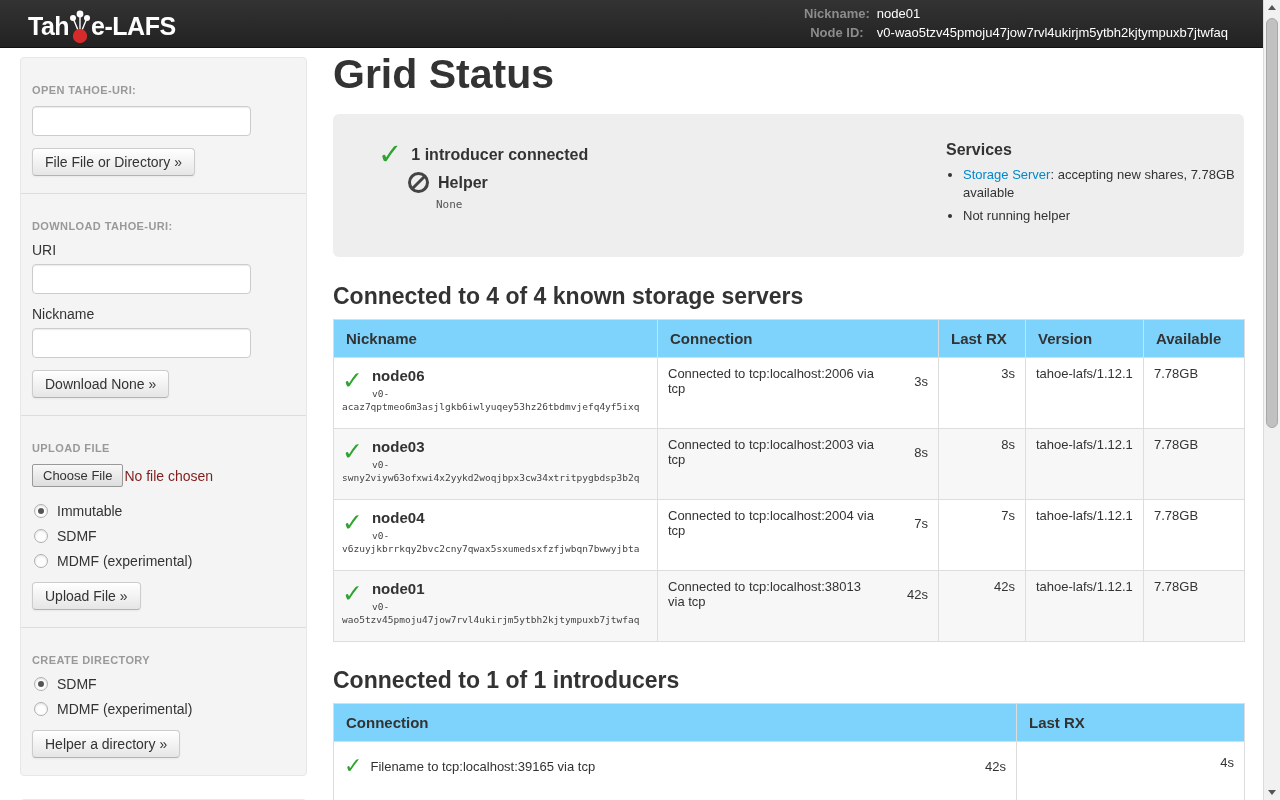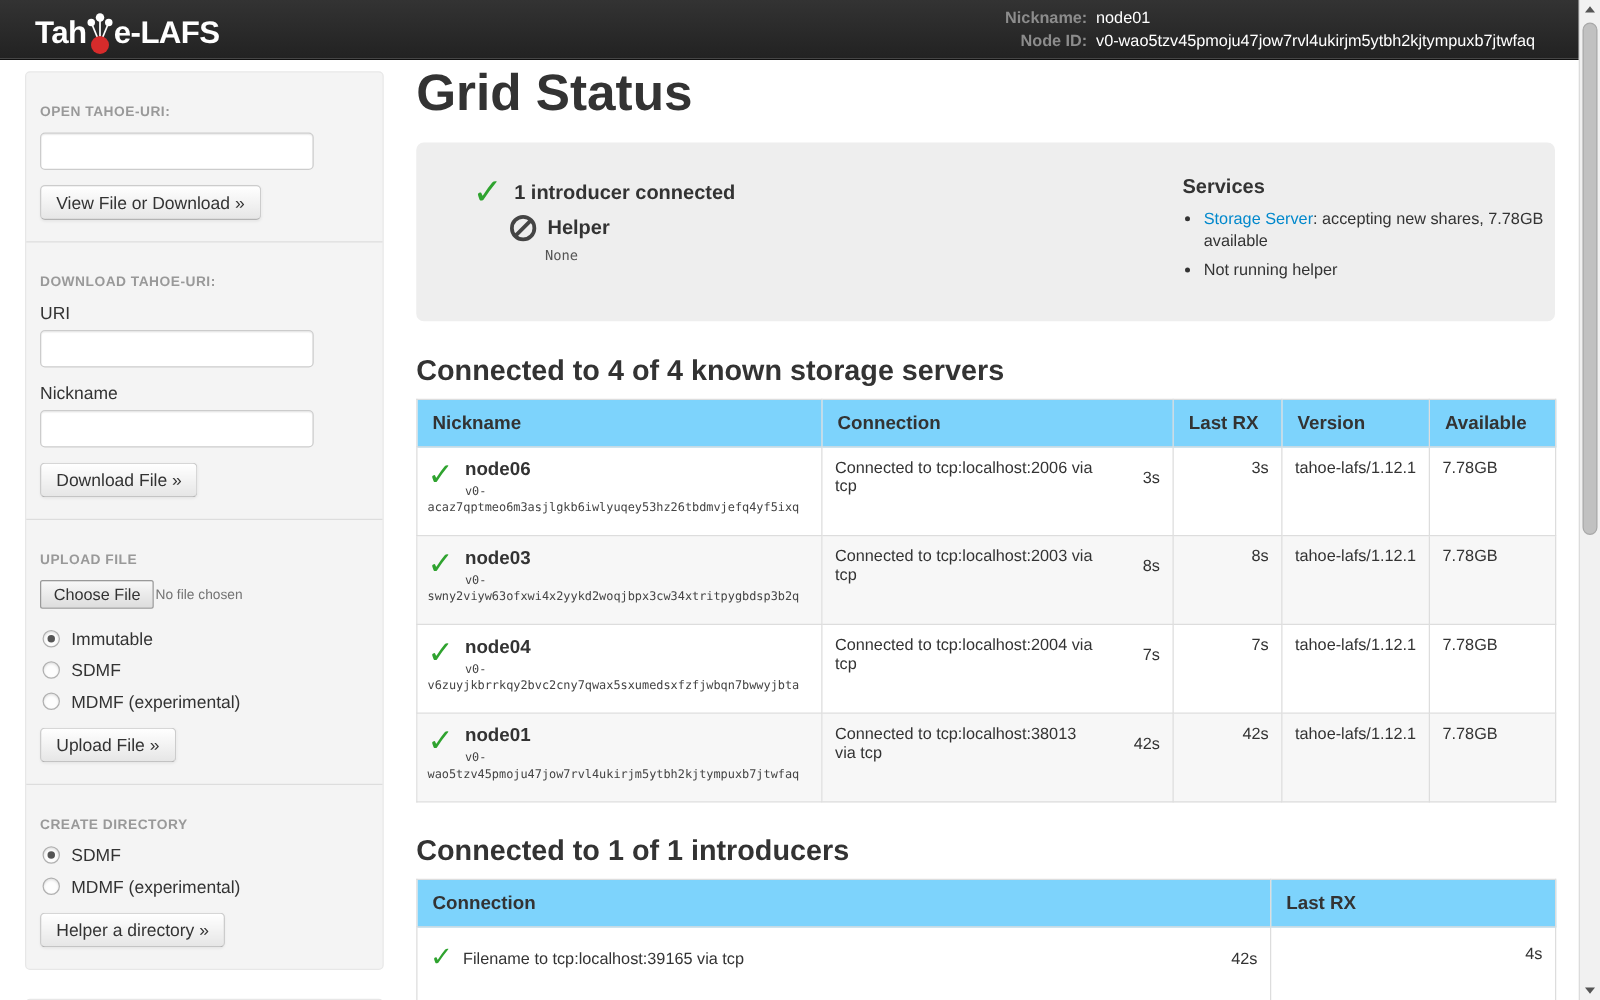--- a/index.html
+++ b/index.html
@@ -16,21 +16,21 @@
 
   
   header{position:relative;width:1264px;height:48px;
     background:linear-gradient(#333 0%, #222 100%);
     border-bottom:1px solid #111;}
   .logo{position:absolute;left:28px;top:7px;color:#fff;font-size:25px;font-weight:bold;
     letter-spacing:-0.5px;display:flex;align-items:center;cursor:pointer;}
   .logo svg{margin:0 -1px;transform:translateY(1px);}
   .node-info{position:absolute;right:36px;top:6px;display:grid;
     grid-template-columns:auto auto;column-gap:7px;row-gap:4px;font-size:13px;}
-  .node-info .lbl{color:#8c8c8c;font-weight:bold;text-align:right;}
+  .node-info .lbl{color:#8c8c8c;font-weight:bold;text-align:center;}
   .node-info .val{color:#fff;}
 
   
   .content{display:flex;align-items:flex-start;}
   aside{width:287px;margin:9px 0 0 20px;flex:none;}
   main{width:911px;margin-left:26px;flex:none;}
 
   
   .panel{background:var(--panel-bg);border:1px solid #e7e7e7;border-radius:4px;}
   .panel section{padding:26px 11px 17px;border-bottom:1px solid #ddd;}
@@ -40,21 +40,21 @@
     box-shadow:inset 0 1px 1px rgba(0,0,0,.08);padding:4px 8px;font-size:14px;
     font-family:"Liberation Sans",sans-serif;}
   .field-label{font-size:14px;color:#333;margin:6px 0 6px;}
   .btn{display:inline-block;margin-top:12px;padding:5px 12px;font-size:14px;color:#333;
     background:linear-gradient(#fff,#e6e6e6);border:1px solid #ccc;border-bottom-color:#b3b3b3;
     border-radius:4px;box-shadow:inset 0 1px 0 rgba(255,255,255,.4),0 1px 2px rgba(0,0,0,.05);
     cursor:pointer;font-family:"Liberation Sans",sans-serif;}
   .file-row{display:flex;align-items:center;gap:1px;margin-bottom:16px;}
   .file-btn{padding:3px 10px;font-size:13px;color:#333;background:linear-gradient(#f8f8f8,#ddd);
     border:1px solid #999;border-radius:2px;cursor:pointer;font-family:"Liberation Sans",sans-serif;}
-  .no-file{font-size:11px;color:#737373;}
+  .no-file{font-size:14px;color:#7f1d1d;}
   .radio-row{display:flex;align-items:center;gap:9px;margin:0 0 9px 2px;font-size:14px;color:#333;}
   .radio{width:14px;height:14px;flex:none;border:1px solid #b0b0b0;border-radius:50%;
     background:#fdfdfd;box-shadow:inset 0 1px 2px rgba(0,0,0,.12);position:relative;cursor:pointer;}
   .radio.checked::after{content:'';position:absolute;left:3px;top:3px;right:3px;bottom:3px;
     background:#555;border-radius:50%;}
   .tools-panel{margin-top:23px;padding:18px 11px 40px;}
 
   
   h1{font-size:41px;line-height:1.1;font-weight:bold;color:#333;margin:4px 0 0;}
   .status-box{margin-top:17px;background:var(--status-box-bg);border-radius:6px;
@@ -140,30 +140,30 @@
   </header>
 
   <div class="content">
 
     <aside>
       <div class="panel">
 
         <section>
           <div class="slabel">OPEN TAHOE-URI:</div>
           <input class="txt-input" type="text" value="" style="">
-          <button class="btn">View File or Download »</button>
+          <button class="btn">File File or Directory »</button>
         </section>
 
         <section>
           <div class="slabel">DOWNLOAD TAHOE-URI:</div>
           <div class="field-label" style="margin-top:0;">URI</div>
           <input class="txt-input" type="text" value="" style="">
           <div class="field-label" style="margin-top:12px;">Nickname</div>
           <input class="txt-input" type="text" value="" style="">
-          <button class="btn">Download File »</button>
+          <button class="btn">Download None »</button>
         </section>
 
         <section>
           <div class="slabel">UPLOAD FILE</div>
           <div class="file-row">
             <button class="file-btn">Choose File</button>
             <span class="no-file">No file chosen</span>
           </div>
           <div class="radio-row">
             <span class="radio checked"></span>

